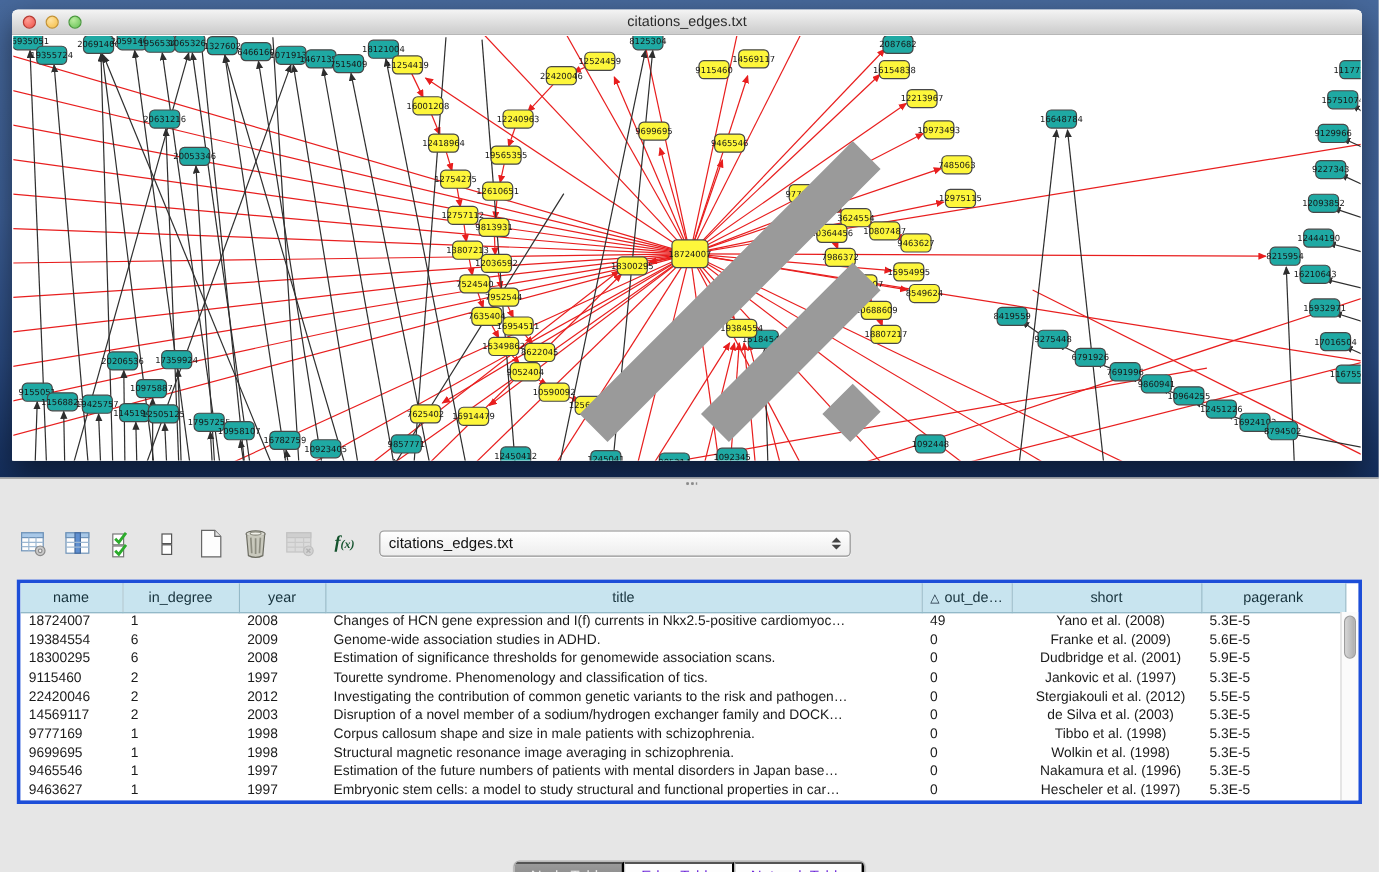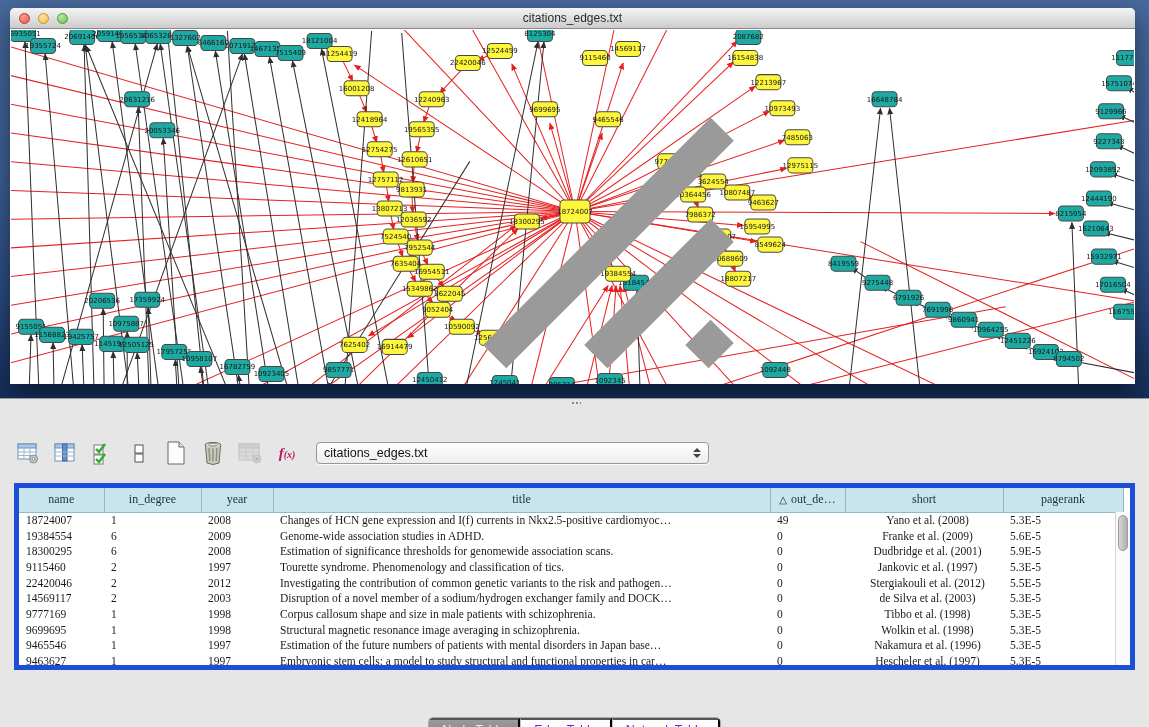--- a/index.html
+++ b/index.html
@@ -59,39 +59,39 @@
   }
   .panel-titlebar .spacer { flex:1; }
   .float-icon { position:relative; width:13px; height:13px; margin-right:16px; }
   .float-icon .sq1 { position:absolute; left:0; top:0; width:8px; height:8px; border:1px dotted #8d7b40; }
   .float-icon .sq2 { position:absolute; right:0; bottom:0; width:8px; height:8px; border:1px solid #2b3a55; background:#eee; }
   .close-icon { font-size:15px; font-weight:bold; color:#111; line-height:13px; }
 
   .toolbar { position:absolute; left:14px; top:36px; height:36px; display:flex; align-items:center; gap:9px; }
   .tool-btn { width:28px; height:28px; display:flex; align-items:center; justify-content:center; border:none; background:transparent; padding:0; }
   .tool-btn.disabled { opacity:.45; filter:grayscale(1); }
-  .fx { font-family:"Liberation Serif", serif; font-style:italic; font-weight:bold; font-size:15px; color:#be185d; }
+  .fx { font-family:"Liberation Serif", serif; font-style:italic; font-weight:bold; font-size:15px; color:#14532d; }
   .fx small { font-size:10px; }
 
   .combo {
     margin-left:6px; width:393px; height:22px;
     border:1px solid #979797; border-radius:4px;
     background:linear-gradient(#ffffff,#ededed);
     box-shadow:0 1px 0 rgba(255,255,255,.8);
     display:flex; align-items:center; padding:0 7px; font-size:12.5px; color:#111;
   }
   .combo .combo-label { flex:1; }
   .combo .updown { display:flex; flex-direction:column; gap:2px; align-items:center; }
   .combo .updown i { display:block; width:0; height:0; border-left:4px solid transparent; border-right:4px solid transparent; }
   .combo .updown .up   { border-bottom:4px solid #444; }
   .combo .updown .down { border-top:4px solid #444; }
 
   .table-wrap {
     position:absolute; left:14px; right:14px; top:84px; height:187px;
-    border:5px solid #1d4ed8; background:#fff; overflow:hidden;font-family:Liberation Serif, serif;
+    border:3px solid #1d4ed8; background:#fff; overflow:hidden;
   }
   table.data { border-collapse:collapse; table-layout:fixed; width:1104px; }
   table.data th {
     height:24px; background:#c8e4ef;
     border:1px solid #93b9c8; border-top:none;
     font-size:12px; font-weight:normal; color:#17323c; text-align:center;
     overflow:hidden; white-space:nowrap;
   }
   table.data th:first-child { border-left:none; }
   table.data td {

